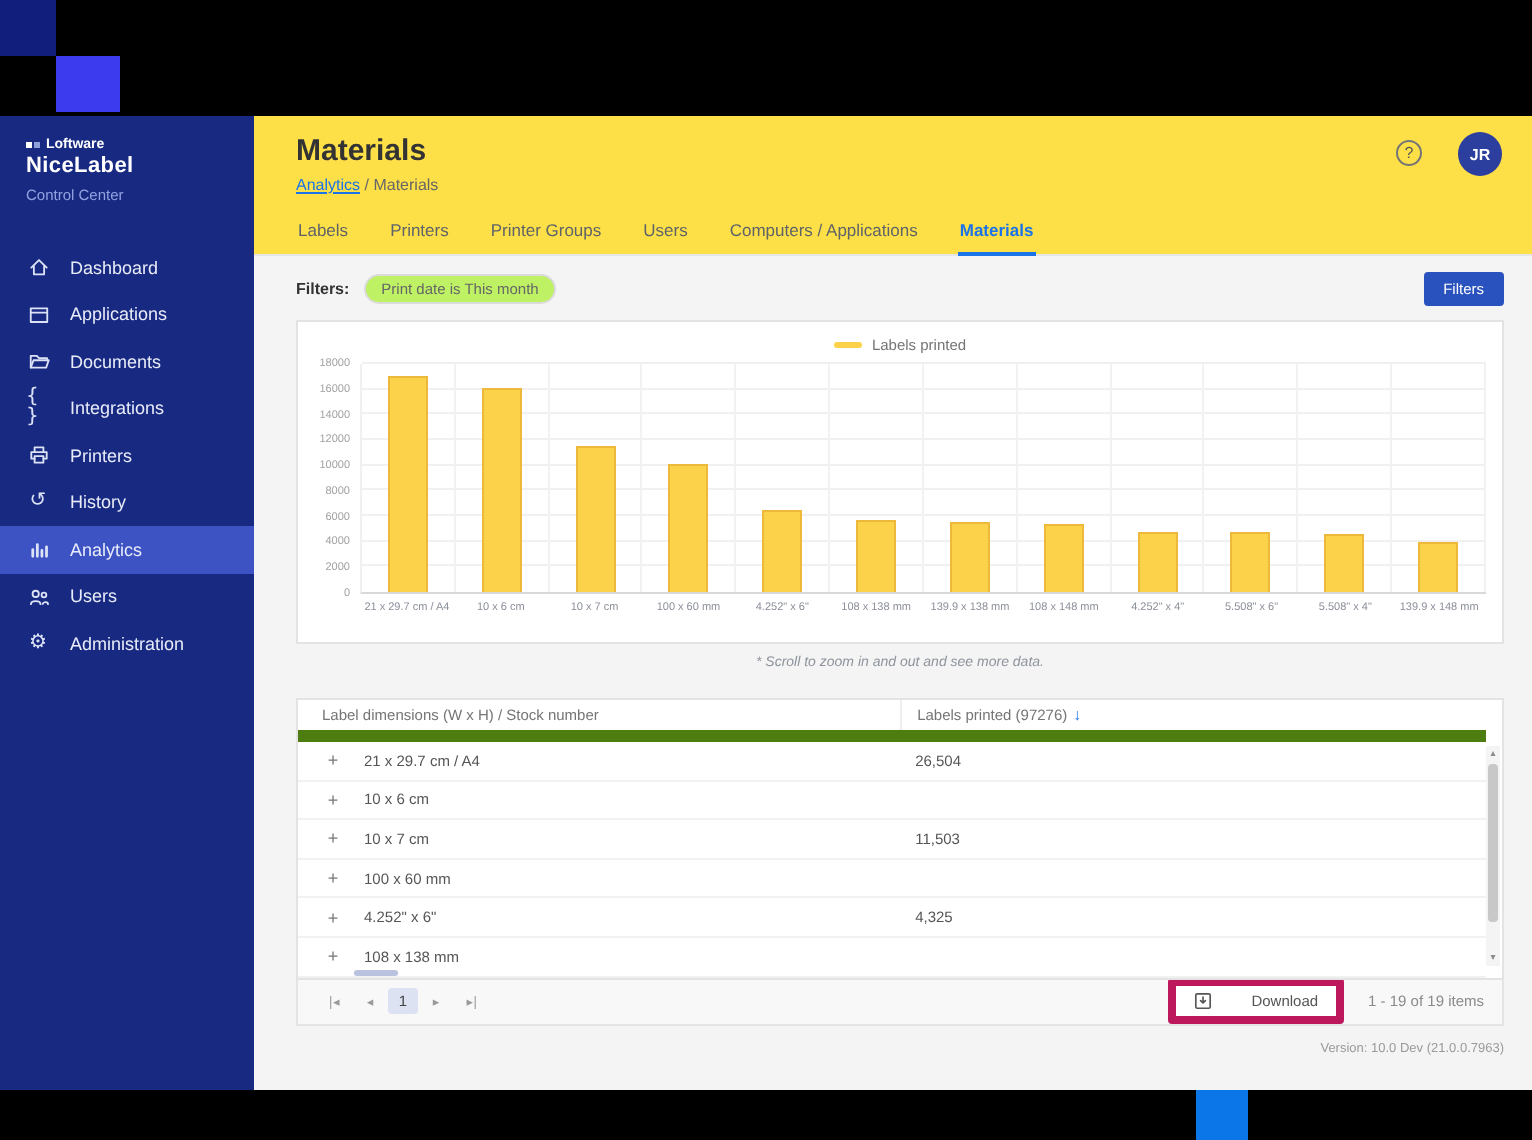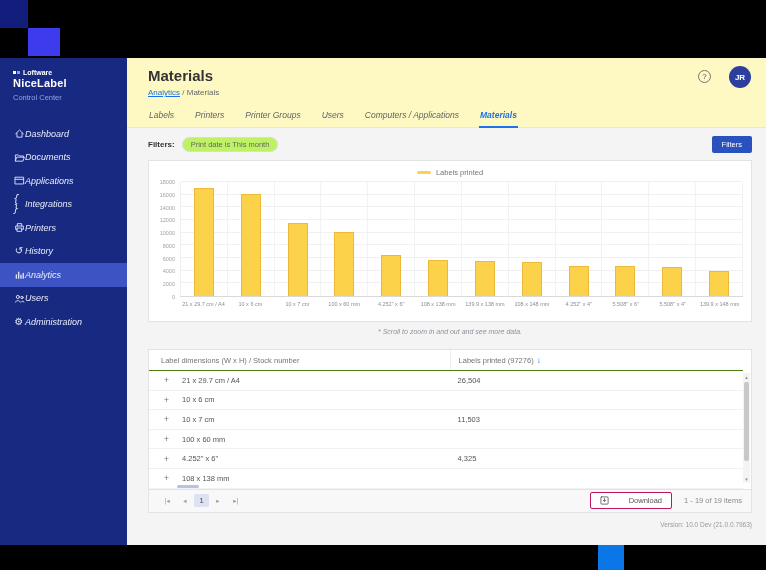--- a/index.html
+++ b/index.html
@@ -16,42 +16,42 @@
   
   .sidebar{width:127px;flex-shrink:0;background:#182982;color:#fff;}
   .logo{padding:11px 0 4px 13px;}
   .logo-top{display:flex;align-items:center;gap:3px;font-size:7px;font-weight:bold;color:#fff;}
   .logo-mark{display:inline-flex;gap:1px;}
   .logo-mark i{width:3px;height:3px;background:#fff;display:inline-block;}
   .logo-mark i.b{background:#8f9fd9;}
   .product{font-size:11px;font-weight:bold;letter-spacing:.2px;margin-top:1px;}
   .suite{font-size:7.5px;color:#93A2E0;margin-top:4px;}
   nav{margin-top:16px;}
-  .nav-item{display:flex;align-items:center;height:23.5px;padding-left:13px;
-            font-size:9px;color:#E8ECF8;cursor:pointer;font-style:italic;}
+  .nav-item{display:flex;align-items:center;height:23.5px;padding-left:13px;gap:10px;
+            font-size:9px;color:#E8ECF8;cursor:pointer;}
   .nav-item.active{background:#3D53C4;}
   .nav-ico{width:12px;height:12px;display:flex;align-items:center;justify-content:center;
            font-size:10px;line-height:1;color:#DDE3F6;}
   .nav-ico .glyph{font-family:"DejaVu Sans",sans-serif;font-size:10px;}
 
   
   main{flex:1;display:flex;flex-direction:column;min-width:0;}
-  .topbar{background:#fef9c3;padding:9px 14px 0 21px;position:relative;}
+  .topbar{background:#fde047;padding:9px 14px 0 21px;position:relative;}
   .page-title{font-size:15px;color:#333;font-weight:600;}
   .breadcrumb{font-size:8px;margin-top:4px;color:#666;}
   .bc-link{color:#1A73E8;text-decoration:underline;cursor:pointer;}
   .help-circle{position:absolute;right:55px;top:12px;width:13px;height:13px;border:1px solid #757575;
                border-radius:50%;display:flex;align-items:center;justify-content:center;
                font-size:8px;color:#555;cursor:pointer;}
   .avatar{position:absolute;right:15px;top:8px;width:22px;height:22px;border-radius:50%;
           background:#2D3F9E;color:#fff;font-size:8px;font-weight:bold;display:flex;
           align-items:center;justify-content:center;cursor:pointer;}
   .tabs{display:flex;gap:19px;margin:9px -14px 0 -21px;padding:0 14px 0 21px;
         border-bottom:1px solid #E6E6E6;font-size:8.5px;}
-  .tab{padding:4px 1px 6px;color:#5F6368;cursor:pointer;font-style:italic;}
+  .tab{padding:4px 1px 6px;color:#5F6368;cursor:pointer;}
   .tab.active{color:#1A73E8;font-weight:bold;border-bottom:2px solid #1A73E8;margin-bottom:-1px;}
 
   .content{flex:1;padding:0 14px 0 21px;position:relative;}
   .filters-row{display:flex;align-items:center;height:31px;margin-top:1px;}
   .filters-label{font-size:8px;font-weight:bold;color:#333;}
   .chip{margin-left:7px;background:#bef264;border:1px solid #DBDBDB;border-radius:9px;
         padding:2px 8px;font-size:7.5px;color:#666;}
   .filters-btn{margin-left:auto;background:#2A52BF;color:#fff;font-size:7.5px;
                padding:4px 10px;border-radius:2px;border:none;cursor:pointer;}
 
@@ -70,21 +70,21 @@
   .slots{position:absolute;inset:0;display:flex;}
   .slot{flex:1;border-right:1px solid #F2F2F2;display:flex;align-items:flex-end;justify-content:center;}
   .bar{width:20px;background:#FDD24B;border:1px solid #EDB93B;border-bottom:none;cursor:pointer;}
   .xlabels{position:absolute;left:25px;right:2px;bottom:0;height:12px;display:flex;}
   .xlab{flex:1;text-align:center;font-size:5.5px;color:#8B8F99;padding-top:3px;
         white-space:nowrap;overflow:visible;}
   .chart-note{text-align:center;font-size:7px;font-style:italic;color:#8D939C;margin-top:6px;height:12px;}
 
   
   .table-card{margin-top:9px;position:relative;padding-right:8px;}
-  .thead{display:flex;height:21px;align-items:center;border-bottom:1px solid #4d7c0f;
+  .thead{display:flex;height:21px;align-items:center;border-bottom:6px solid #4d7c0f;
          color:#757575;font-size:7.5px;}
   .th1{flex:1;padding-left:12px;}
   .th2{width:49.4%;padding-left:8px;border-left:1px solid #EEE;align-self:stretch;
        display:flex;align-items:center;gap:3px;}
   .sort{color:#1A73E8;font-size:8px;}
   .tr{display:flex;height:19.6px;align-items:center;border-bottom:1px solid #F1F1F1;
       font-size:7.5px;color:#555;cursor:default;}
   .plus{width:13px;margin-left:11px;color:#777;font-size:9px;text-align:center;cursor:pointer;}
   .dims{flex:1;padding-left:9px;}
   .val{width:49.4%;padding-left:8px;}
@@ -95,21 +95,21 @@
   .hthumb{position:absolute;left:28px;bottom:1px;width:22px;height:3px;background:#B9C2DE;border-radius:2px;cursor:pointer;}
 
   
   .pager{height:23px;background:#F8F8F8;border:1px solid #E4E4E4;border-top:none;
          display:flex;align-items:center;padding:0 9px;font-size:7.5px;color:#888;}
   .pbtn{min-width:18px;text-align:center;color:#9A9A9A;font-size:6.5px;padding:2px 0;cursor:pointer;
         font-family:"DejaVu Sans",sans-serif;}
   .pbtn.current{background:#DDE2F3;color:#444;border-radius:2px;min-width:15px;
                 font-size:7.5px;font-family:"Liberation Sans",sans-serif;}
   .download{margin-left:auto;display:flex;gap:20px;align-items:center;background:#fff;
-            border:1px solid #be185d;border-radius:2px;padding:3px 9px;color:#555;cursor:pointer;justify-content:center;}
+            border:4px solid #be185d;border-radius:2px;padding:3px 9px;color:#555;cursor:pointer;justify-content:center;}
   .range{margin-left:12px;color:#8A8A8A;}
   .version{text-align:right;font-size:6.5px;color:#9A9A9A;margin-top:8px;}
 </style>
 </head>
 <body>
 
 <div class="stage">
   <div class="sq-navy"></div>
   <div class="sq-violet"></div>
   <div class="sq-azure"></div>
@@ -134,34 +134,34 @@
               <svg viewBox="0 0 12 12" width="11" height="11" fill="none" stroke="currentColor" stroke-width="1" stroke-linecap="round" stroke-linejoin="round">
                 <path d="M1.8 6.3 L6 2.2 L10.2 6.3"></path>
                 <path d="M3.2 5.6 V10 H8.8 V5.6"></path>
               </svg>
             </span>
      <span>Dashboard</span>
    </div>
           <div class="nav-item">
      <span class="nav-ico">
               <svg viewBox="0 0 12 12" width="11" height="11" fill="none" stroke="currentColor" stroke-width="1" stroke-linecap="round" stroke-linejoin="round">
+                <rect x="1.5" y="2.4" width="9" height="7.4"></rect>
+                <path d="M1.5 4.7 H10.5"></path>
+              </svg>
+            </span>
+     <span>Applications</span>
+   </div>
+          <div class="nav-item">
+     <span class="nav-ico">
+              <svg viewBox="0 0 12 12" width="11" height="11" fill="none" stroke="currentColor" stroke-width="1" stroke-linecap="round" stroke-linejoin="round">
                 <path d="M1.5 9.6 V3.2 H4.8 L6 4.4 H10.4 V5.6"></path>
                 <path d="M1.5 9.6 L3 5.6 H11.3 L9.9 9.6 Z"></path>
               </svg>
             </span>
      <span>Documents</span>
-   </div>
-          <div class="nav-item">
-     <span class="nav-ico">
-              <svg viewBox="0 0 12 12" width="11" height="11" fill="none" stroke="currentColor" stroke-width="1" stroke-linecap="round" stroke-linejoin="round">
-                <rect x="1.5" y="2.4" width="9" height="7.4"></rect>
-                <path d="M1.5 4.7 H10.5"></path>
-              </svg>
-            </span>
-     <span>Applications</span>
    </div>
           <div class="nav-item">
      <span class="nav-ico">
               <span class="glyph">{ }</span>
             </span>
      <span>Integrations</span>
    </div>
           <div class="nav-item">
      <span class="nav-ico">
               <svg viewBox="0 0 12 12" width="11" height="11" fill="none" stroke="currentColor" stroke-width="1" stroke-linecap="round" stroke-linejoin="round">

